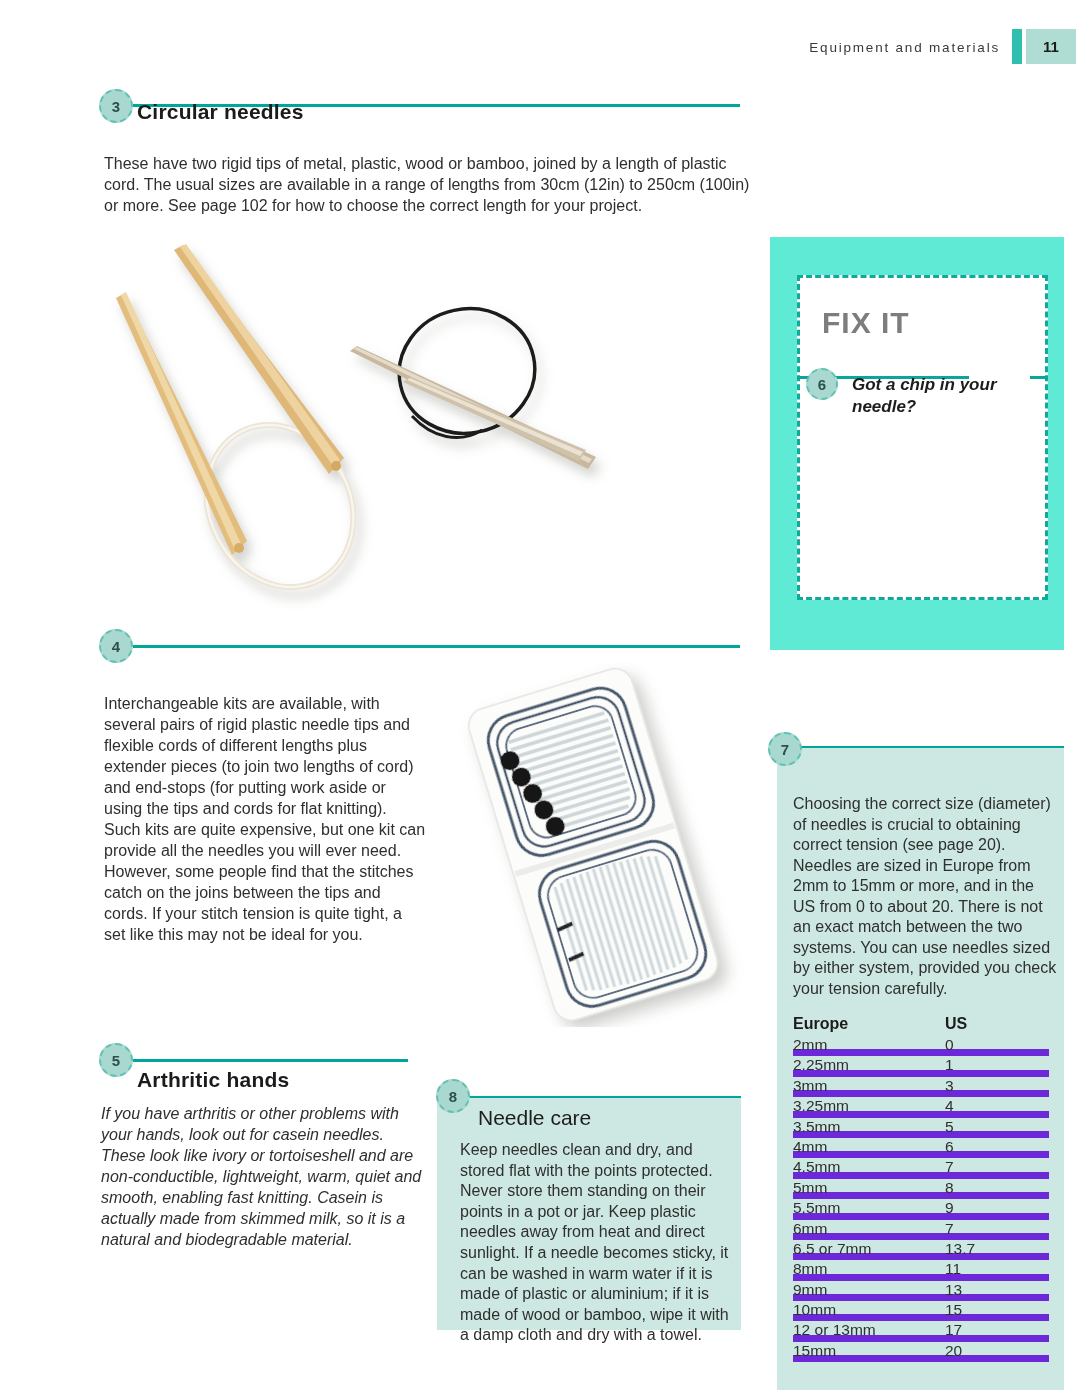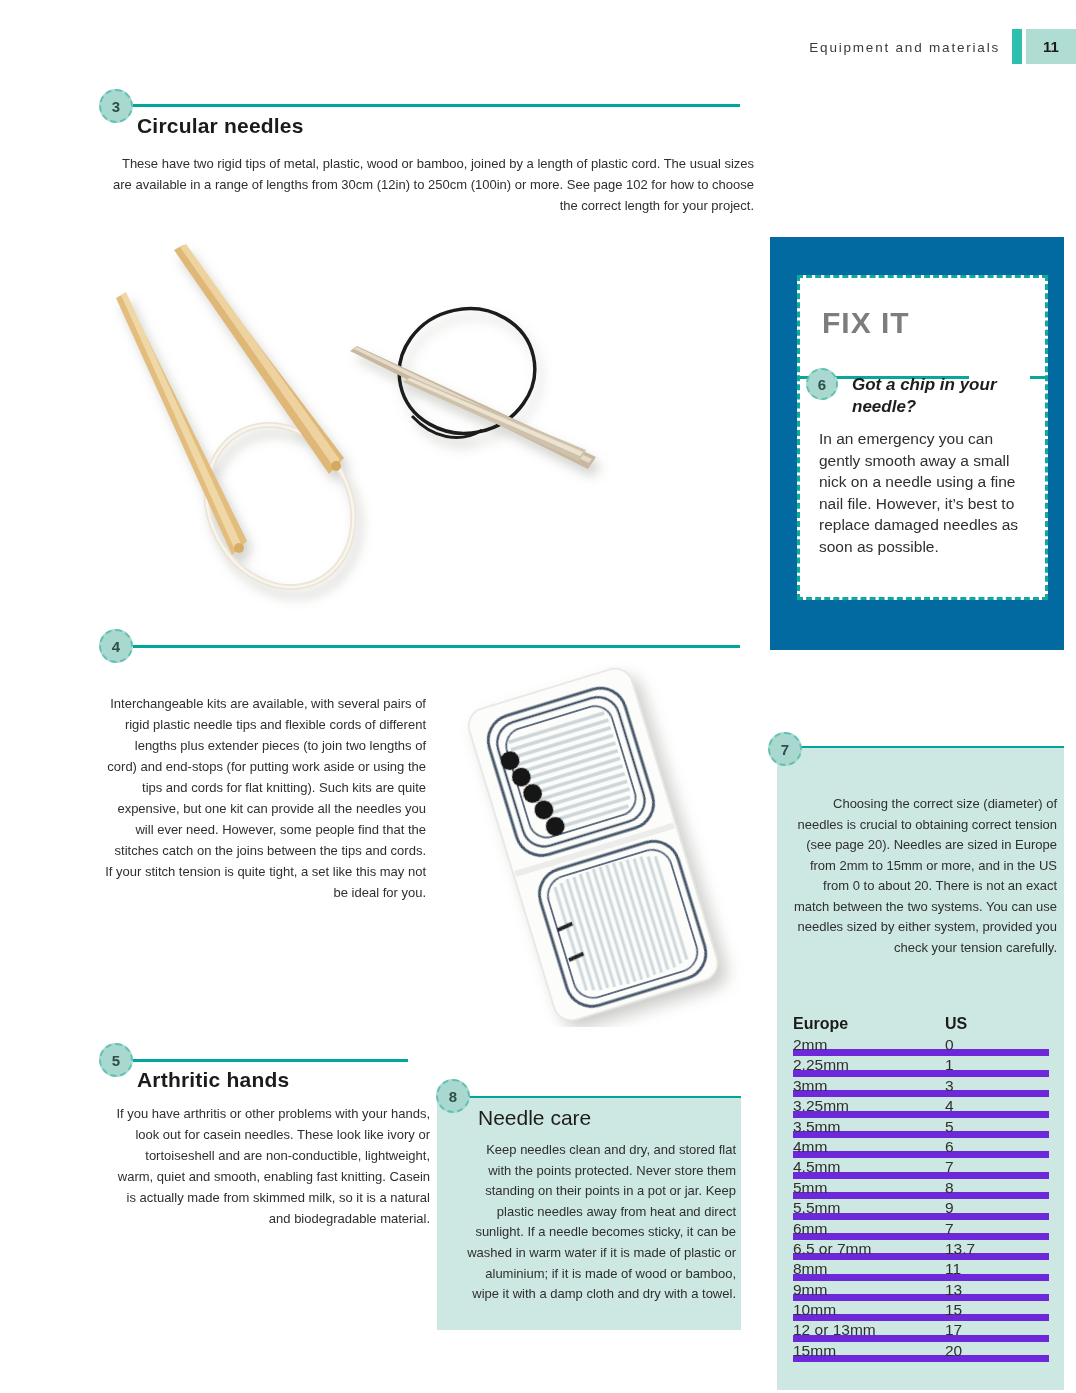--- a/index.html
+++ b/index.html
@@ -22,23 +22,23 @@
   
   .badge {
     position:absolute; width:34px; height:34px; border-radius:50%;
     background:#a8d8cf; border:2px dashed #5fc2b1; color:#2f4f4b;
     font-size:15px; font-weight:bold; display:flex; align-items:center; justify-content:center;
     z-index:5;
   }
   
   .sec-line { position:absolute; height:2.5px; background:#00a59b; }
   .sec-title { position:absolute; font-size:21px; font-weight:bold; color:#1b1b19; letter-spacing:0.2px; }
-  .body-text { position:absolute; font-size:13px; line-height:21px; color:#2f2f2e;text-align:right; }
-  
-  .fixit-panel { position:absolute; left:770px; top:237px; width:294px; height:413px; background:#0369a1;padding-left:12px; }
+  .body-text { position:absolute; font-size:16px; line-height:21px; color:#2f2f2e; }
+  
+  .fixit-panel { position:absolute; left:770px; top:237px; width:294px; height:413px; background:#5eead4;padding-left:12px; }
   .fixit-inner {
     position:absolute; left:27px; top:38px; width:251px; height:325px;
     background:#ffffff; border:3px dashed #12a89b;
   }
   .fixit-title { position:absolute; left:22px; top:28px; font-size:30px; font-weight:bold; color:#7d7d7d; letter-spacing:1px; }
   .fixit-rule { position:absolute; left:-3px; top:98px; width:172px; height:3px; background:#0ba69b; }
   .fixit-rule2 { position:absolute; right:-3px; top:98px; width:18px; height:3px; background:#0ba69b; }
   .fixit-badge { left:6px; top:90px; width:32px; height:32px; position:absolute; }
   .fixit-q {
     position:absolute; left:52px; top:96px; width:170px;
@@ -61,21 +61,21 @@
 <body>
 
 <div class="page">
 
   <div class="hdr-title">Equipment and materials</div>
   <div class="hdr-bar"></div>
   <div class="hdr-page">11</div>
 
   <div class="badge" style="left:99px; top:89px;">3</div>
   <div class="sec-line" style="left:133px; top:104px; width:607px;"></div>
-  <div class="sec-title" style="left:137px; top:114px;">Circular needles</div>
+  <div class="sec-title" style="left:137px; top:100px;">Circular needles</div>
   <div class="body-text" style="left:104px; top:153px; width:650px;">These have two rigid tips of metal, plastic, wood or bamboo, joined by a length of plastic cord. The usual sizes are available in a range of lengths from 30cm (12in) to 250cm (100in) or more. See page 102 for how to choose the correct length for your project.</div>
 
   <svg class="photo" style="left:100px; top:238px;" width="645" height="375" viewBox="0 0 645 375">
     <defs>
       <filter id="soft" x="-20%" y="-20%" width="140%" height="140%">
         <feDropShadow dx="5" dy="8" stdDeviation="6" flood-color="#9a9a94" flood-opacity="0.45"></feDropShadow>
       </filter>
     </defs>
 
     <g filter="url(#soft)">
@@ -99,21 +99,20 @@
     </g>
   </svg>
 
   <div class="fixit-panel">
     <div class="fixit-inner">
       <div class="fixit-title">FIX IT</div>
       <div class="fixit-rule"></div>
       <div class="fixit-rule2"></div>
       <div class="badge fixit-badge">6</div>
       <div class="fixit-q">Got a chip in your needle?</div>
-      <div class="fixit-body">In an emergency you can gently smooth away a small nick on a needle using a fine nail file. However, it’s best to replace damaged needles as soon as possible.</div>
     </div>
   </div>
 
   <div class="badge" style="left:99px; top:629px;">4</div>
   <div class="sec-line" style="left:133px; top:645px; width:607px;"></div>
   <div class="body-text" style="left:104px; top:693px; width:322px;">Interchangeable kits are available, with several pairs of rigid plastic needle tips and flexible cords of different lengths plus extender pieces (to join two lengths of cord) and end-stops (for putting work aside or using the tips and cords for flat knitting). Such kits are quite expensive, but one kit can provide all the needles you will ever need. However, some people find that the stitches catch on the joins between the tips and cords. If your stitch tension is quite tight, a set like this may not be ideal for you.</div>
 
   <svg class="photo" style="left:438px; top:662px;" width="310" height="365" viewBox="0 0 310 365">
     <defs>
       <filter id="soft2" x="-25%" y="-25%" width="150%" height="150%">
@@ -252,21 +251,21 @@
             <div class="nt-c2">20</div>
           </div>
         </div>
     </div>
   </div>
   <div class="badge" style="left:768px; top:732px;">7</div>
 
   <div class="badge" style="left:99px; top:1043px;">5</div>
   <div class="sec-line" style="left:133px; top:1059px; width:275px;"></div>
   <div class="sec-title" style="left:137px; top:1068px;">Arthritic hands</div>
-  <div class="body-text" style="left:108px; top:1103px; width:322px;">If you have arthritis or other problems with your hands, look out for casein needles. These look like ivory or tortoiseshell and are non-conductible, lightweight, warm, quiet and smooth, enabling fast knitting. Casein is actually made from skimmed milk, so it is a natural and biodegradable material.</div>
+  <div class="body-text" style="left:101px; top:1103px; width:322px;font-style:italic;">If you have arthritis or other problems with your hands, look out for casein needles. These look like ivory or tortoiseshell and are non-conductible, lightweight, warm, quiet and smooth, enabling fast knitting. Casein is actually made from skimmed milk, so it is a natural and biodegradable material.</div>
 
   <div class="teal-box" style="left:437px; top:1096px; width:304px; height:234px;">
     <div class="box-title" style="left:41px; top:8px; font-size:21px;">Needle care</div>
     <div class="body-text" style="left:23px; top:42px; width:276px; line-height:20.6px;">Keep needles clean and dry, and stored flat with the points protected. Never store them standing on their points in a pot or jar. Keep plastic needles away from heat and direct sunlight. If a needle becomes sticky, it can be washed in warm water if it is made of plastic or aluminium; if it is made of wood or bamboo, wipe it with a damp cloth and dry with a towel.</div>
   </div>
   <div class="badge" style="left:436px; top:1079px;">8</div>
 
 </div>
 
 </body></html>

